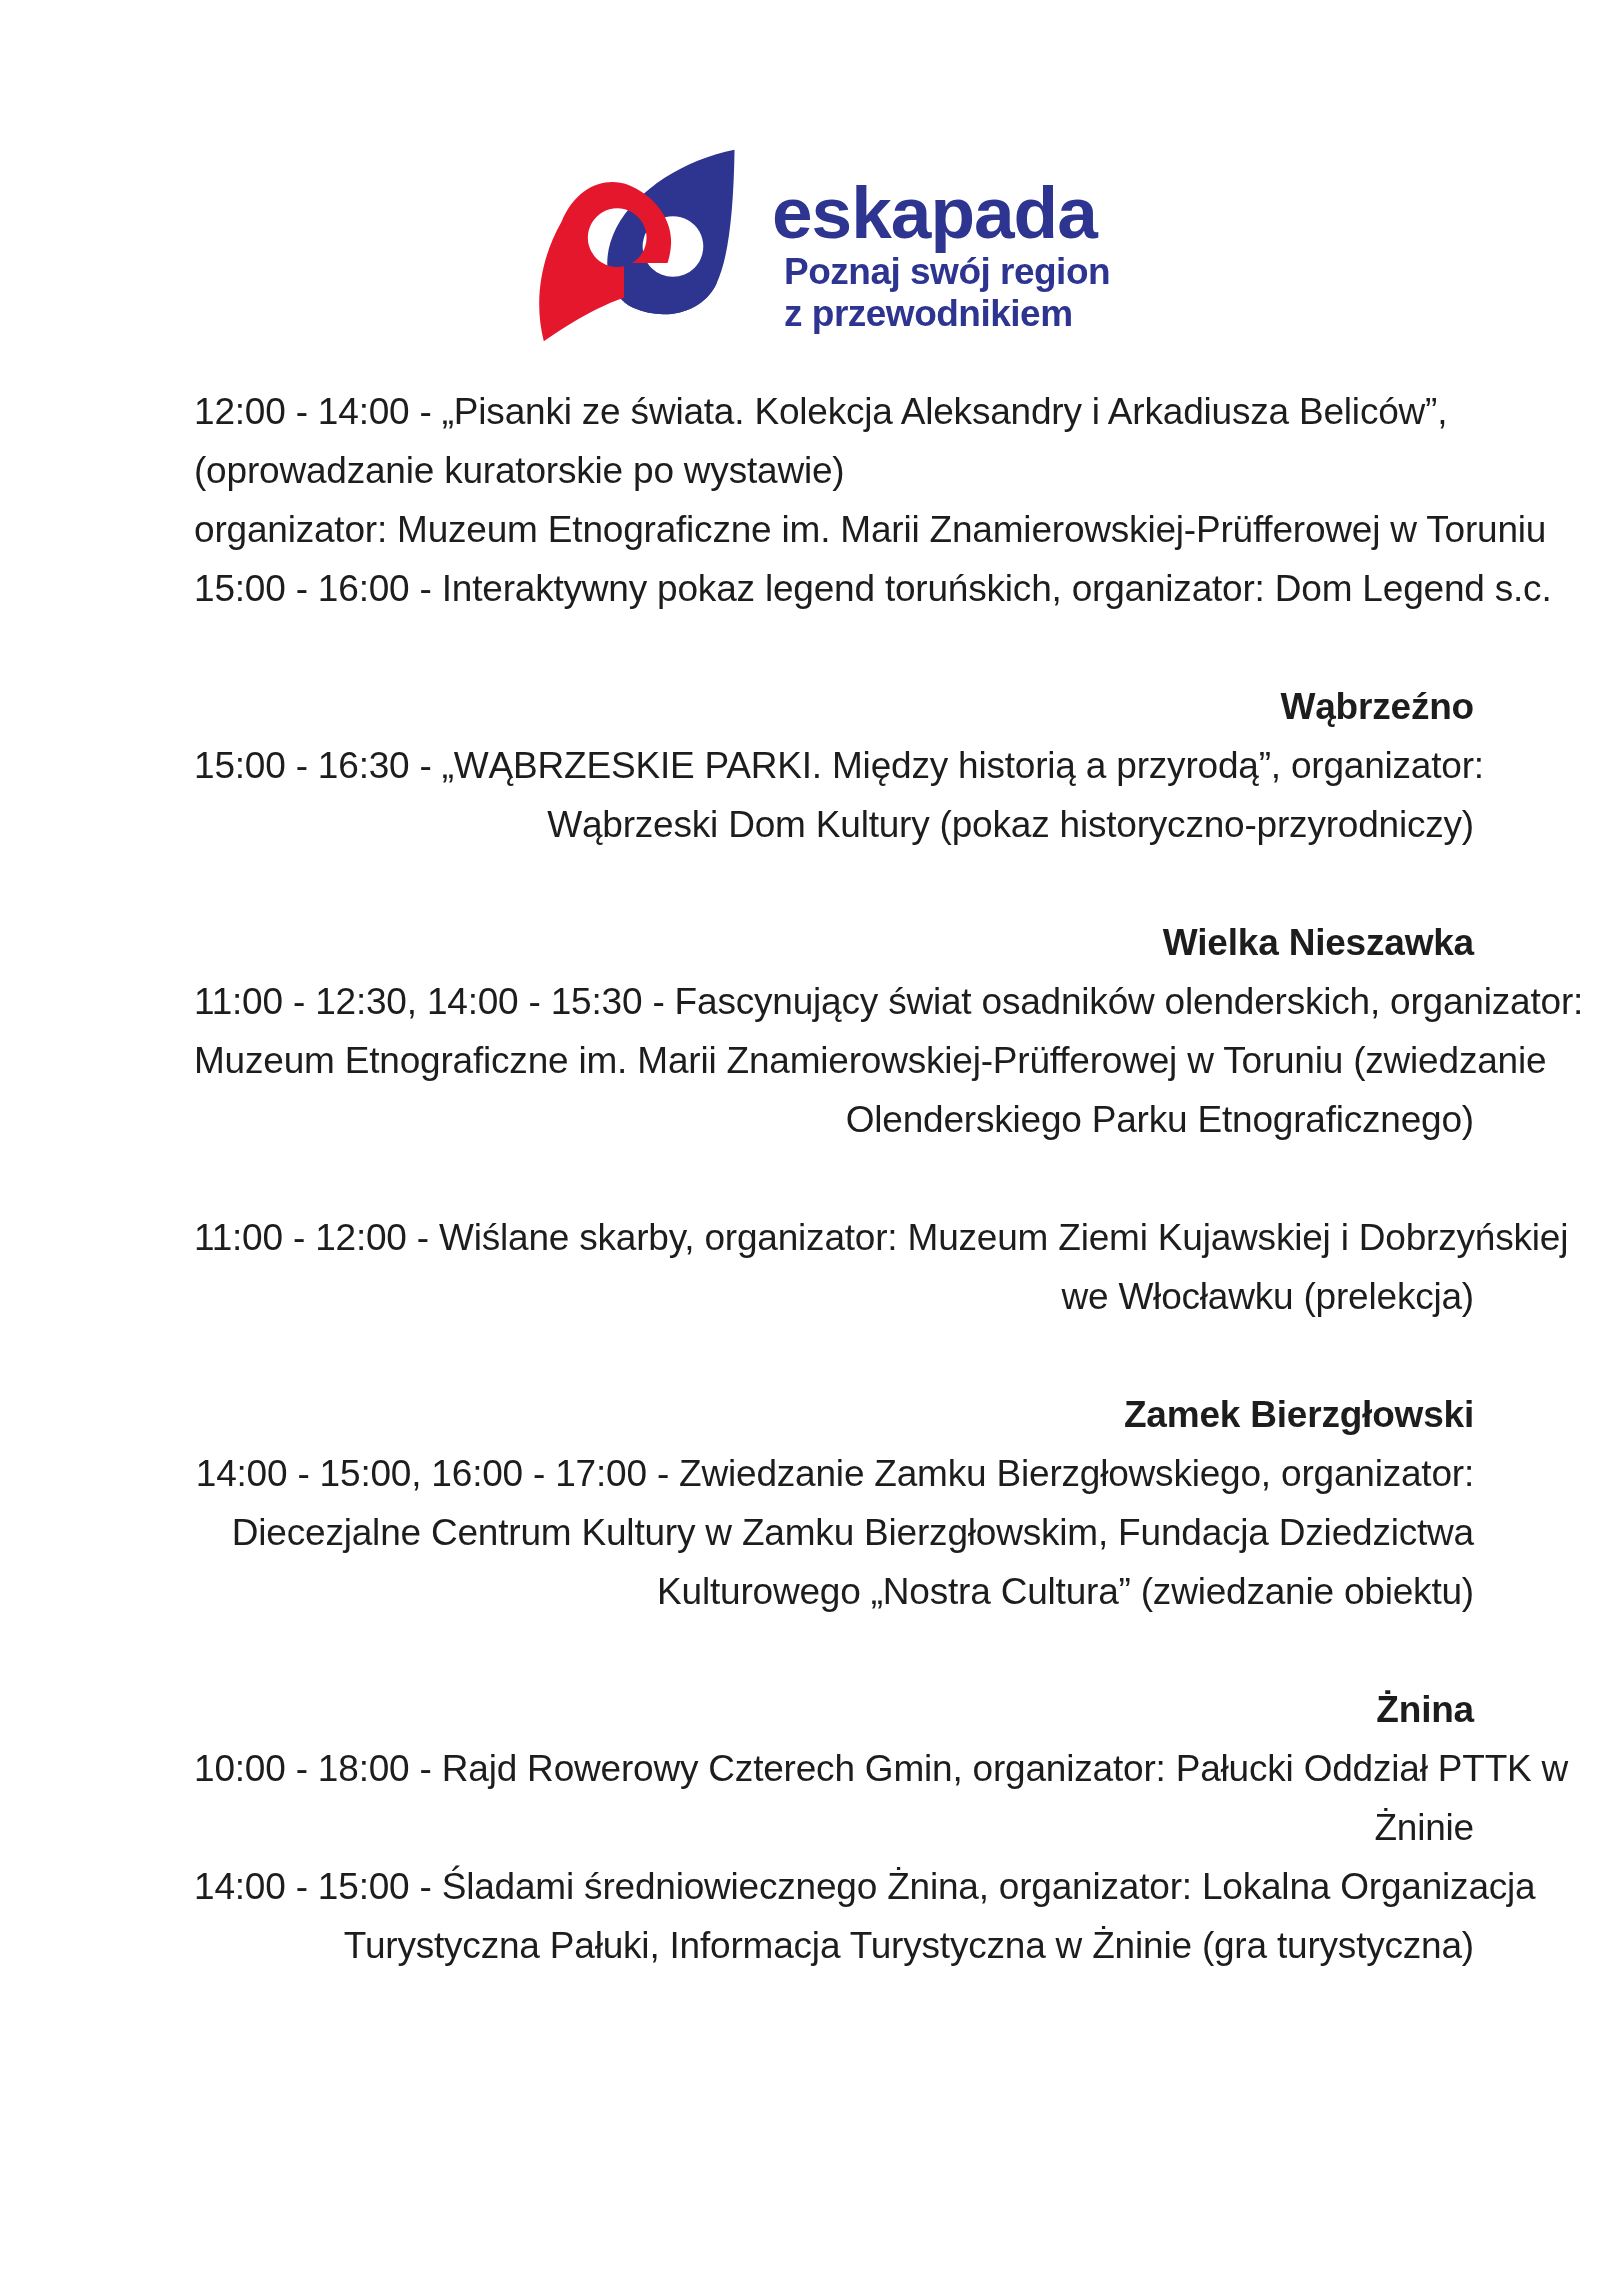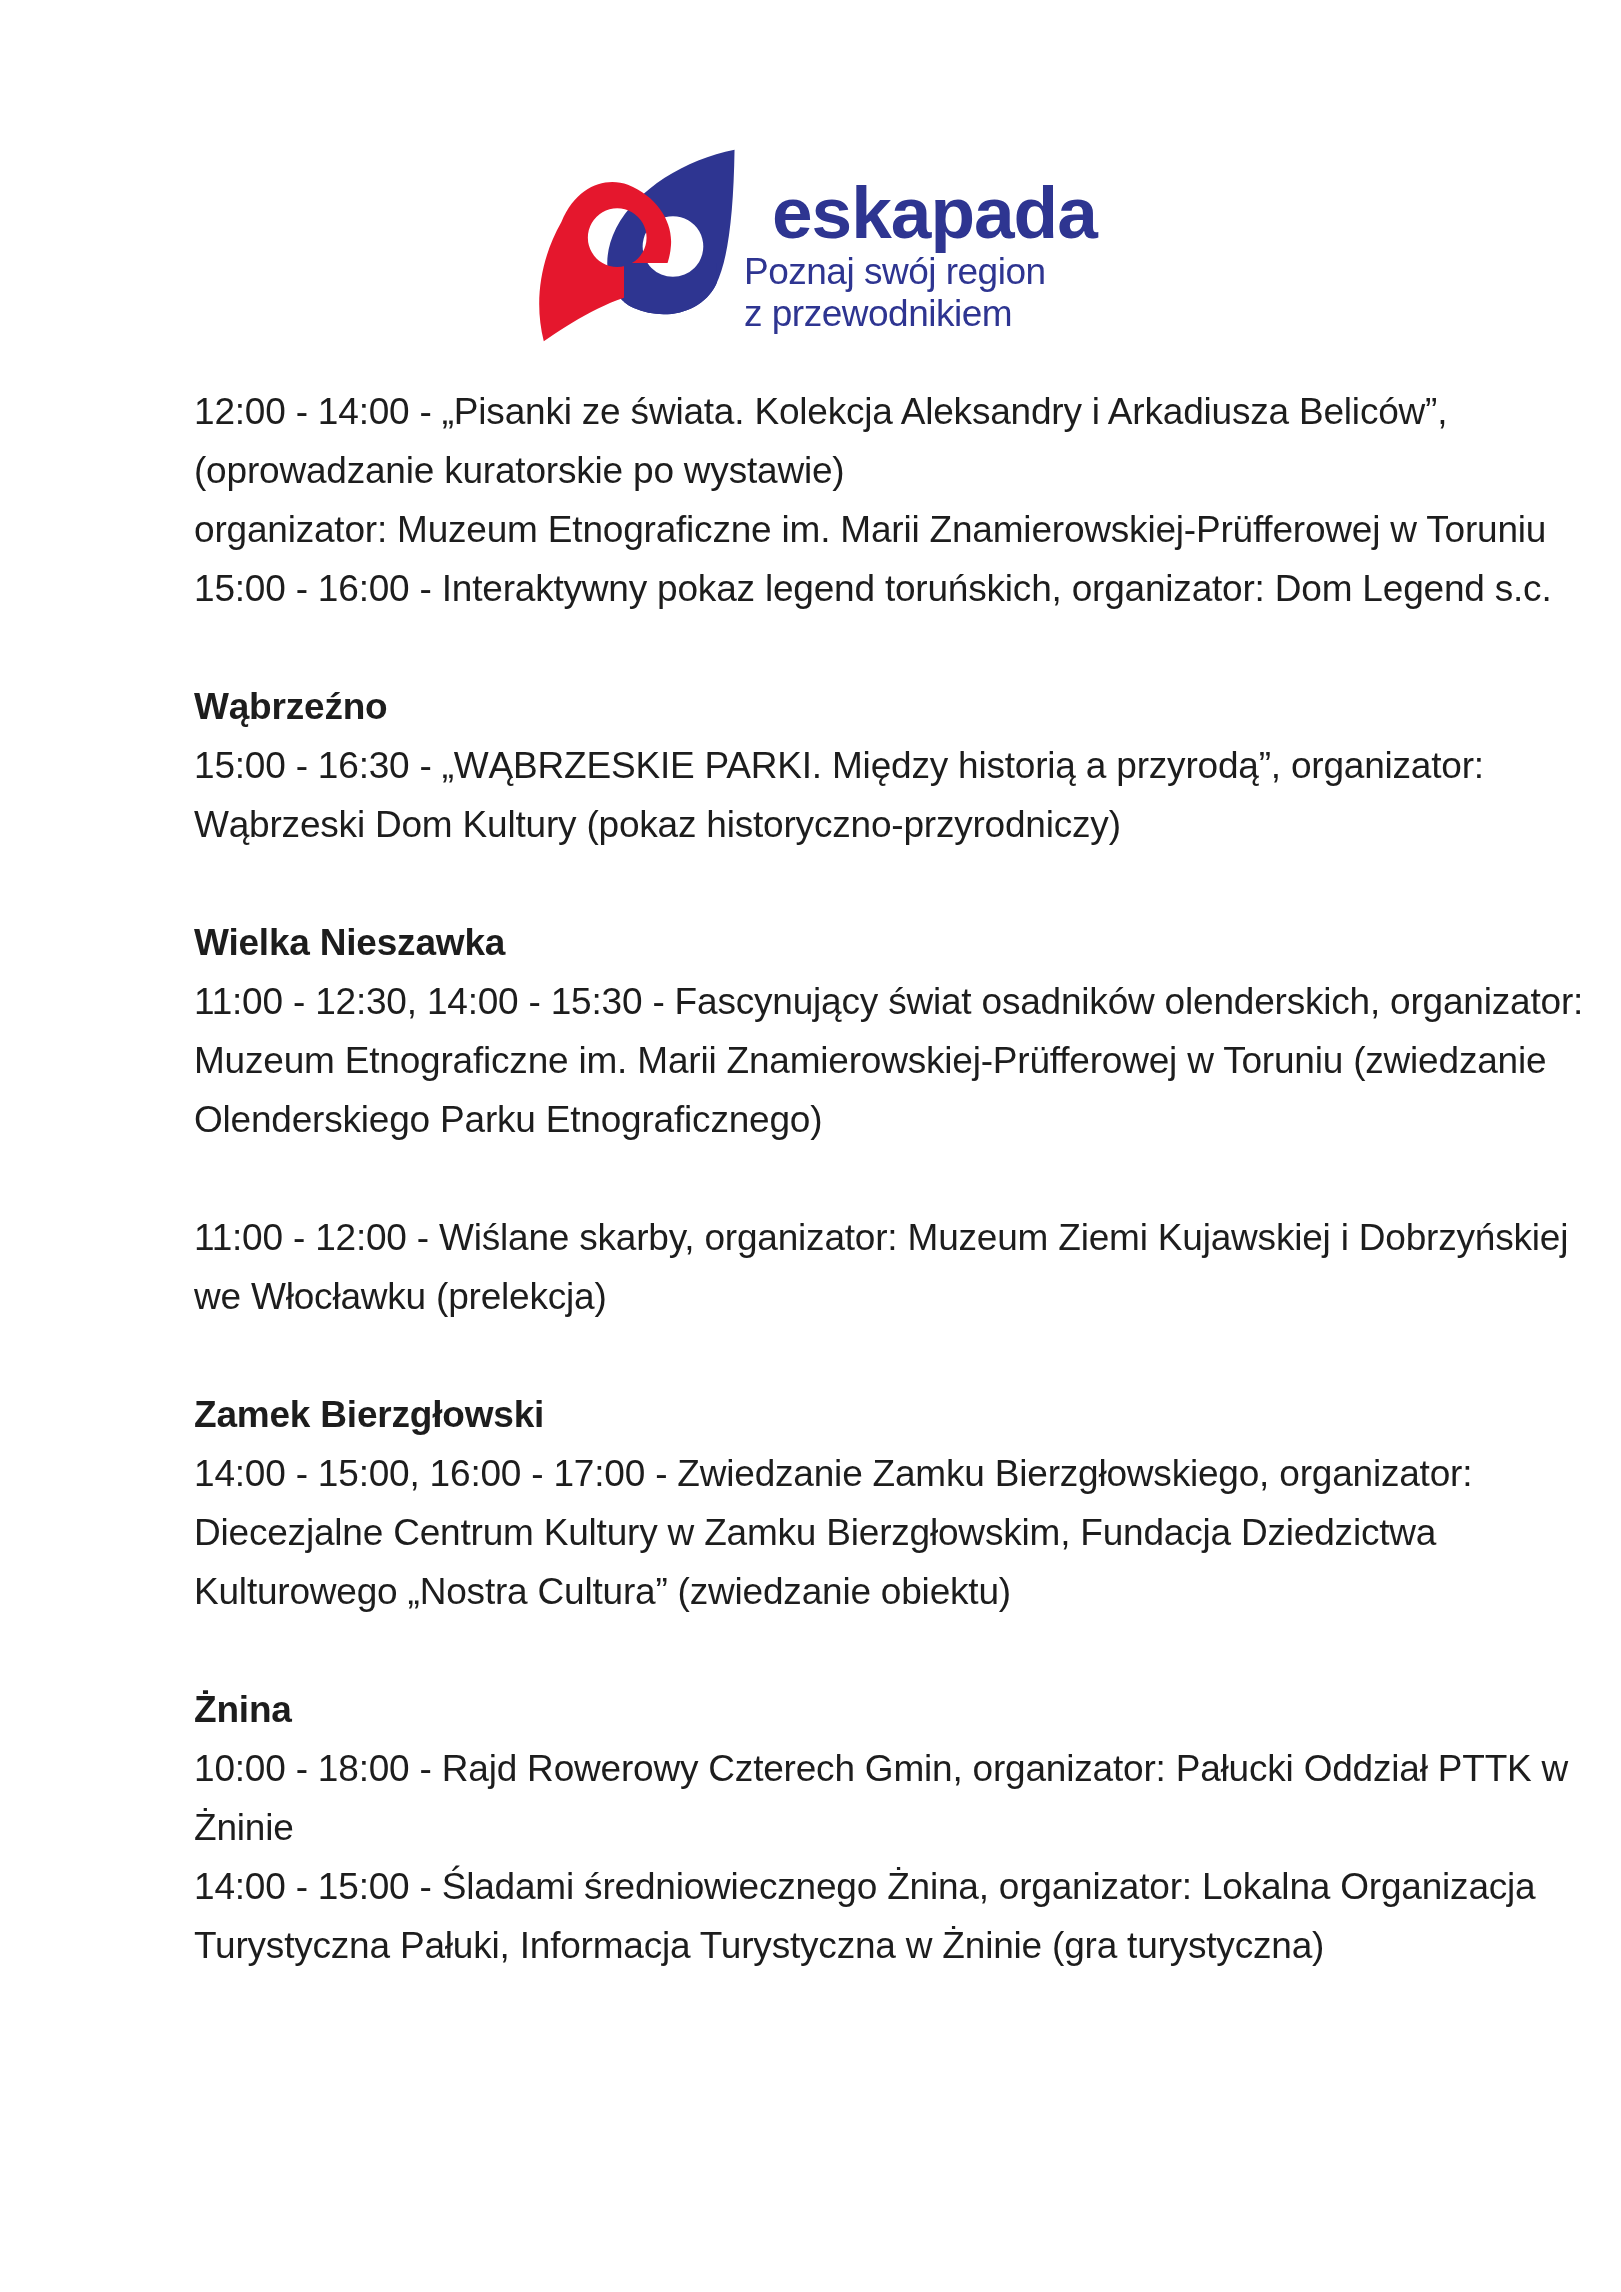--- a/index.html
+++ b/index.html
@@ -13,28 +13,28 @@
     color:#1d1d1d;
   }
   
   .logo-mark{position:absolute;left:534px;top:128px;width:225px;height:235px;}
   .brand{
     position:absolute;left:772px;top:176px;
     font-size:73px;font-weight:bold;letter-spacing:-1px;
     line-height:73px;
   }
   .tagline{
-    position:absolute;left:744px;top:251px;
-    font-size:37px;font-weight:normal;letter-spacing:-0.5px;
+    position:absolute;left:784px;top:251px;
+    font-size:37px;font-weight:bold;letter-spacing:-0.5px;
     line-height:42px;
   }
   
   .content{position:absolute;left:194px;top:382px;right:147px;}
   .section{margin:0;}
-  .section + .section{margin-top:59px;}
+  .section + .section{margin-top:59px;text-align:right;}
   .doc-line{
     font-size:37px;line-height:59px;height:59px;
     letter-spacing:-0.2px;white-space:nowrap;
   }
   .doc-heading{font-weight:bold;}
 </style>
 </head>
 <body>
 
 <div class="page">

